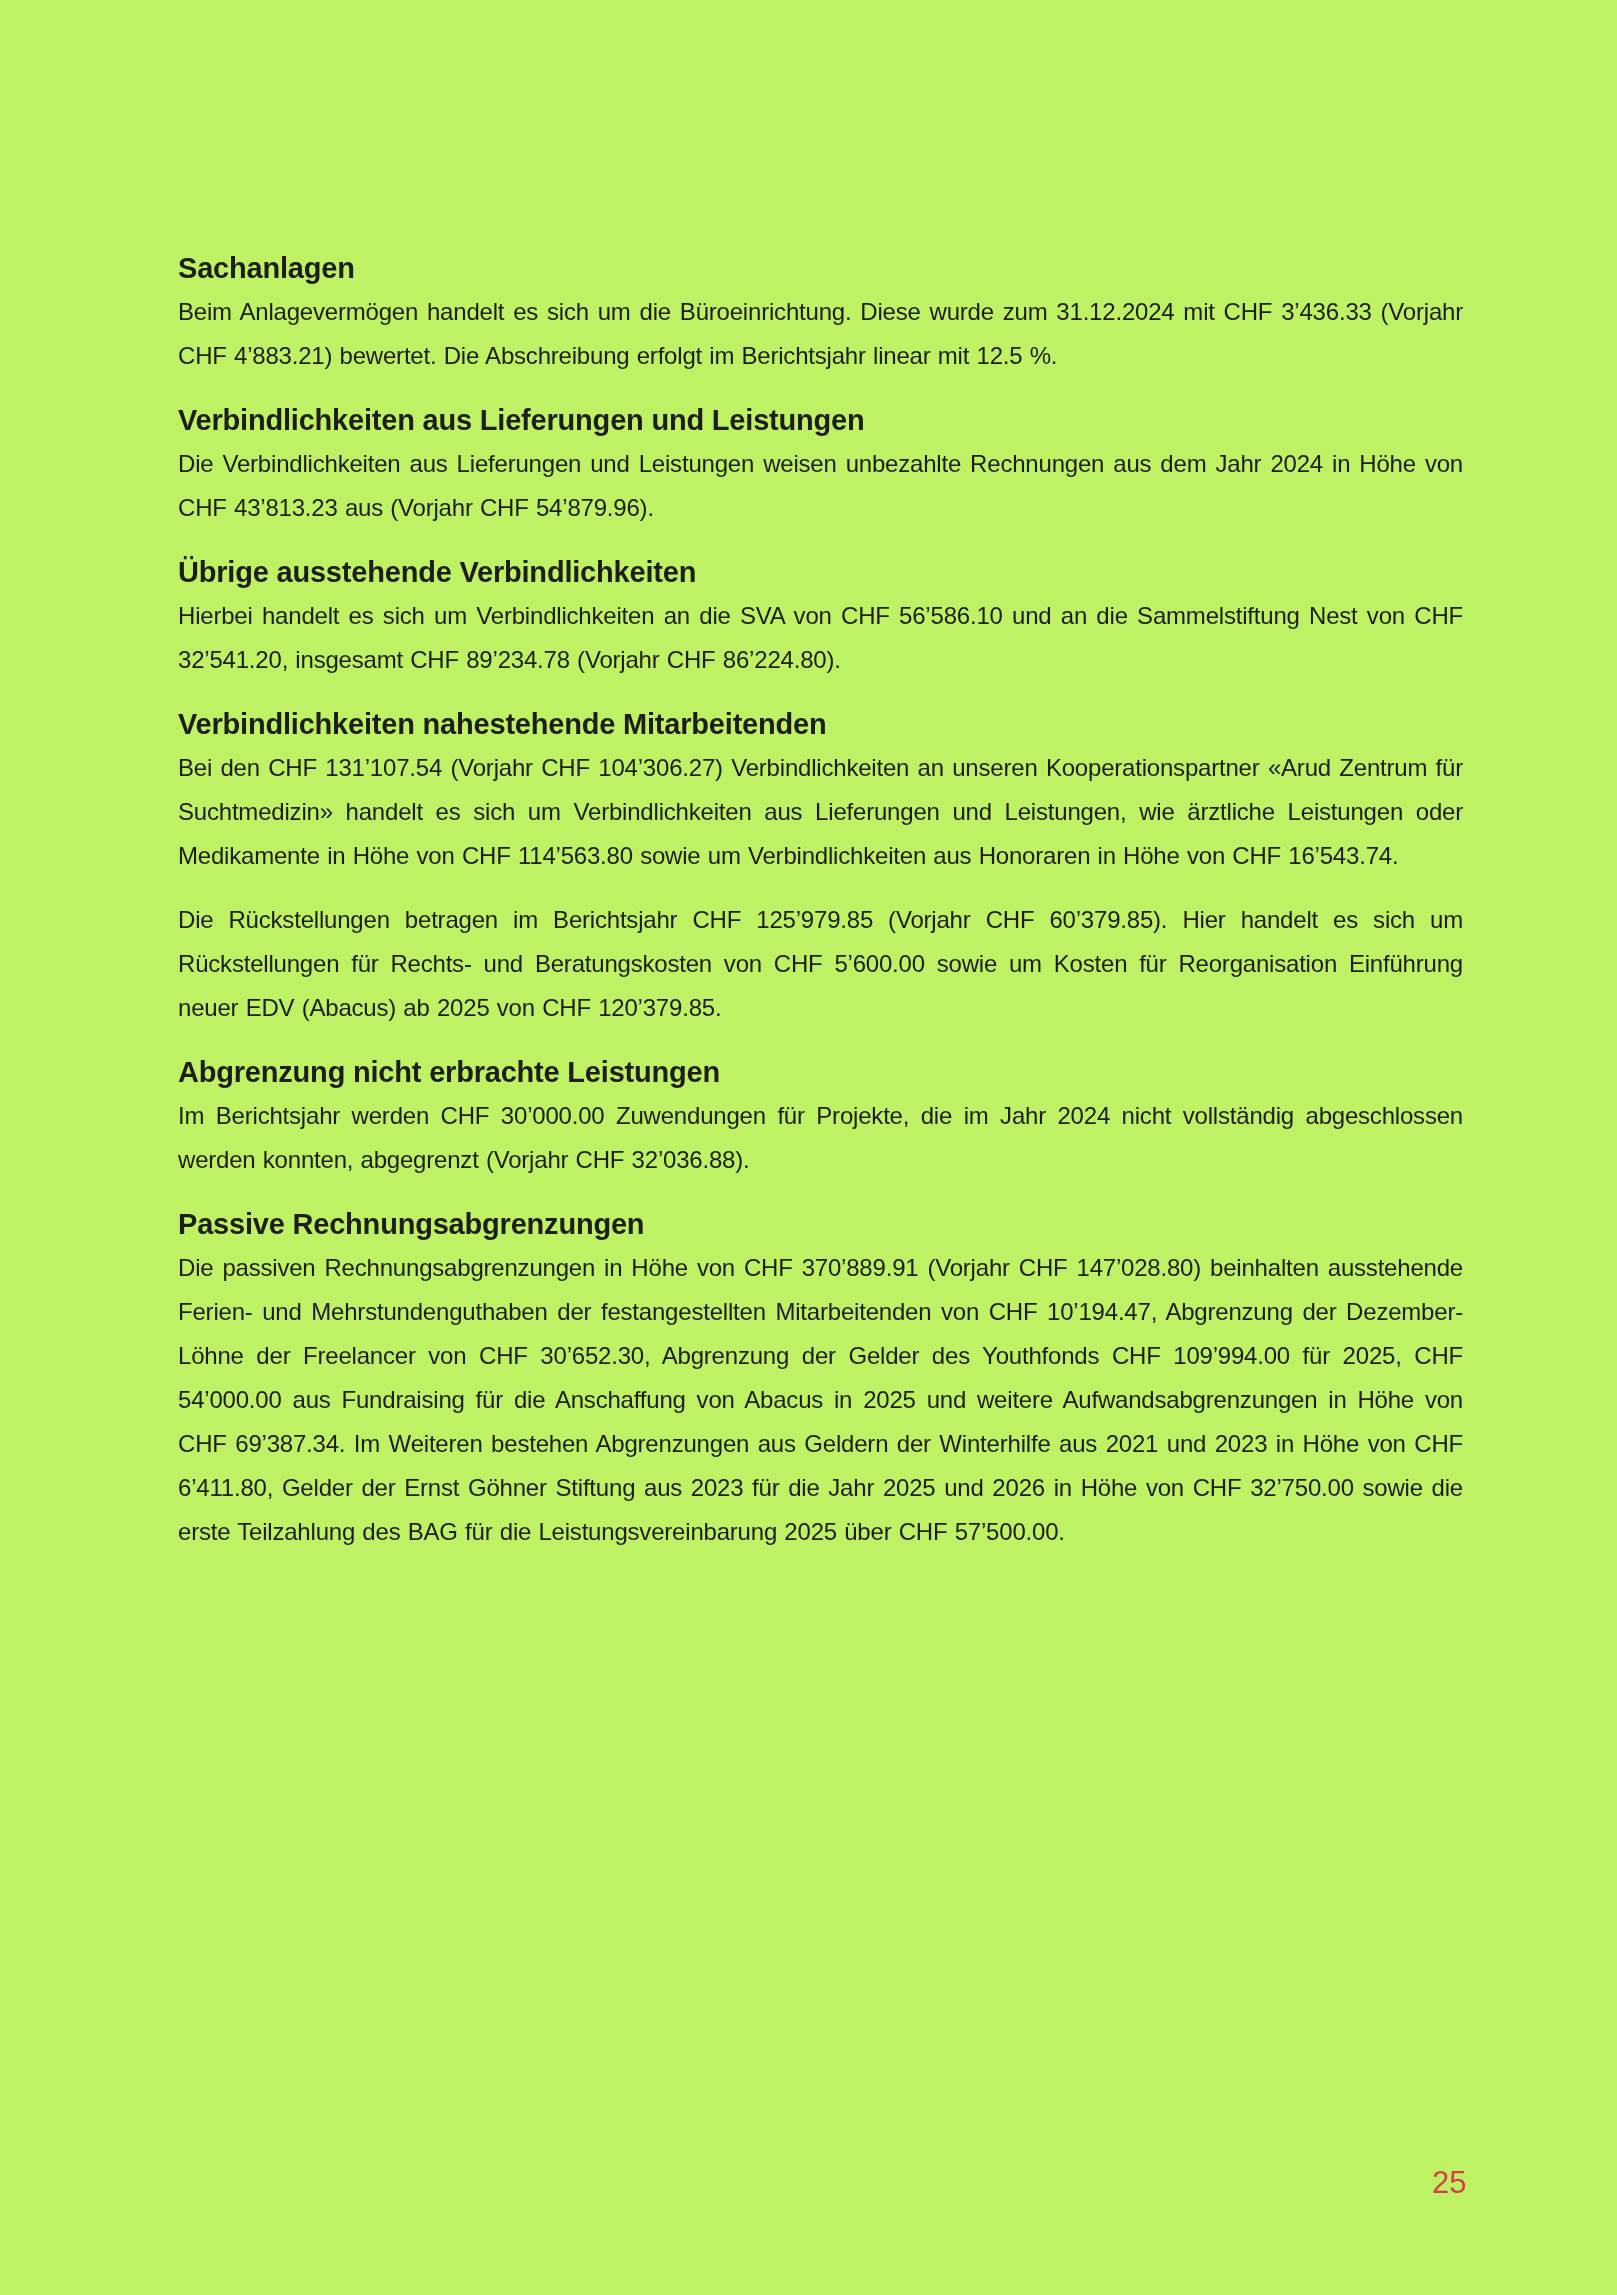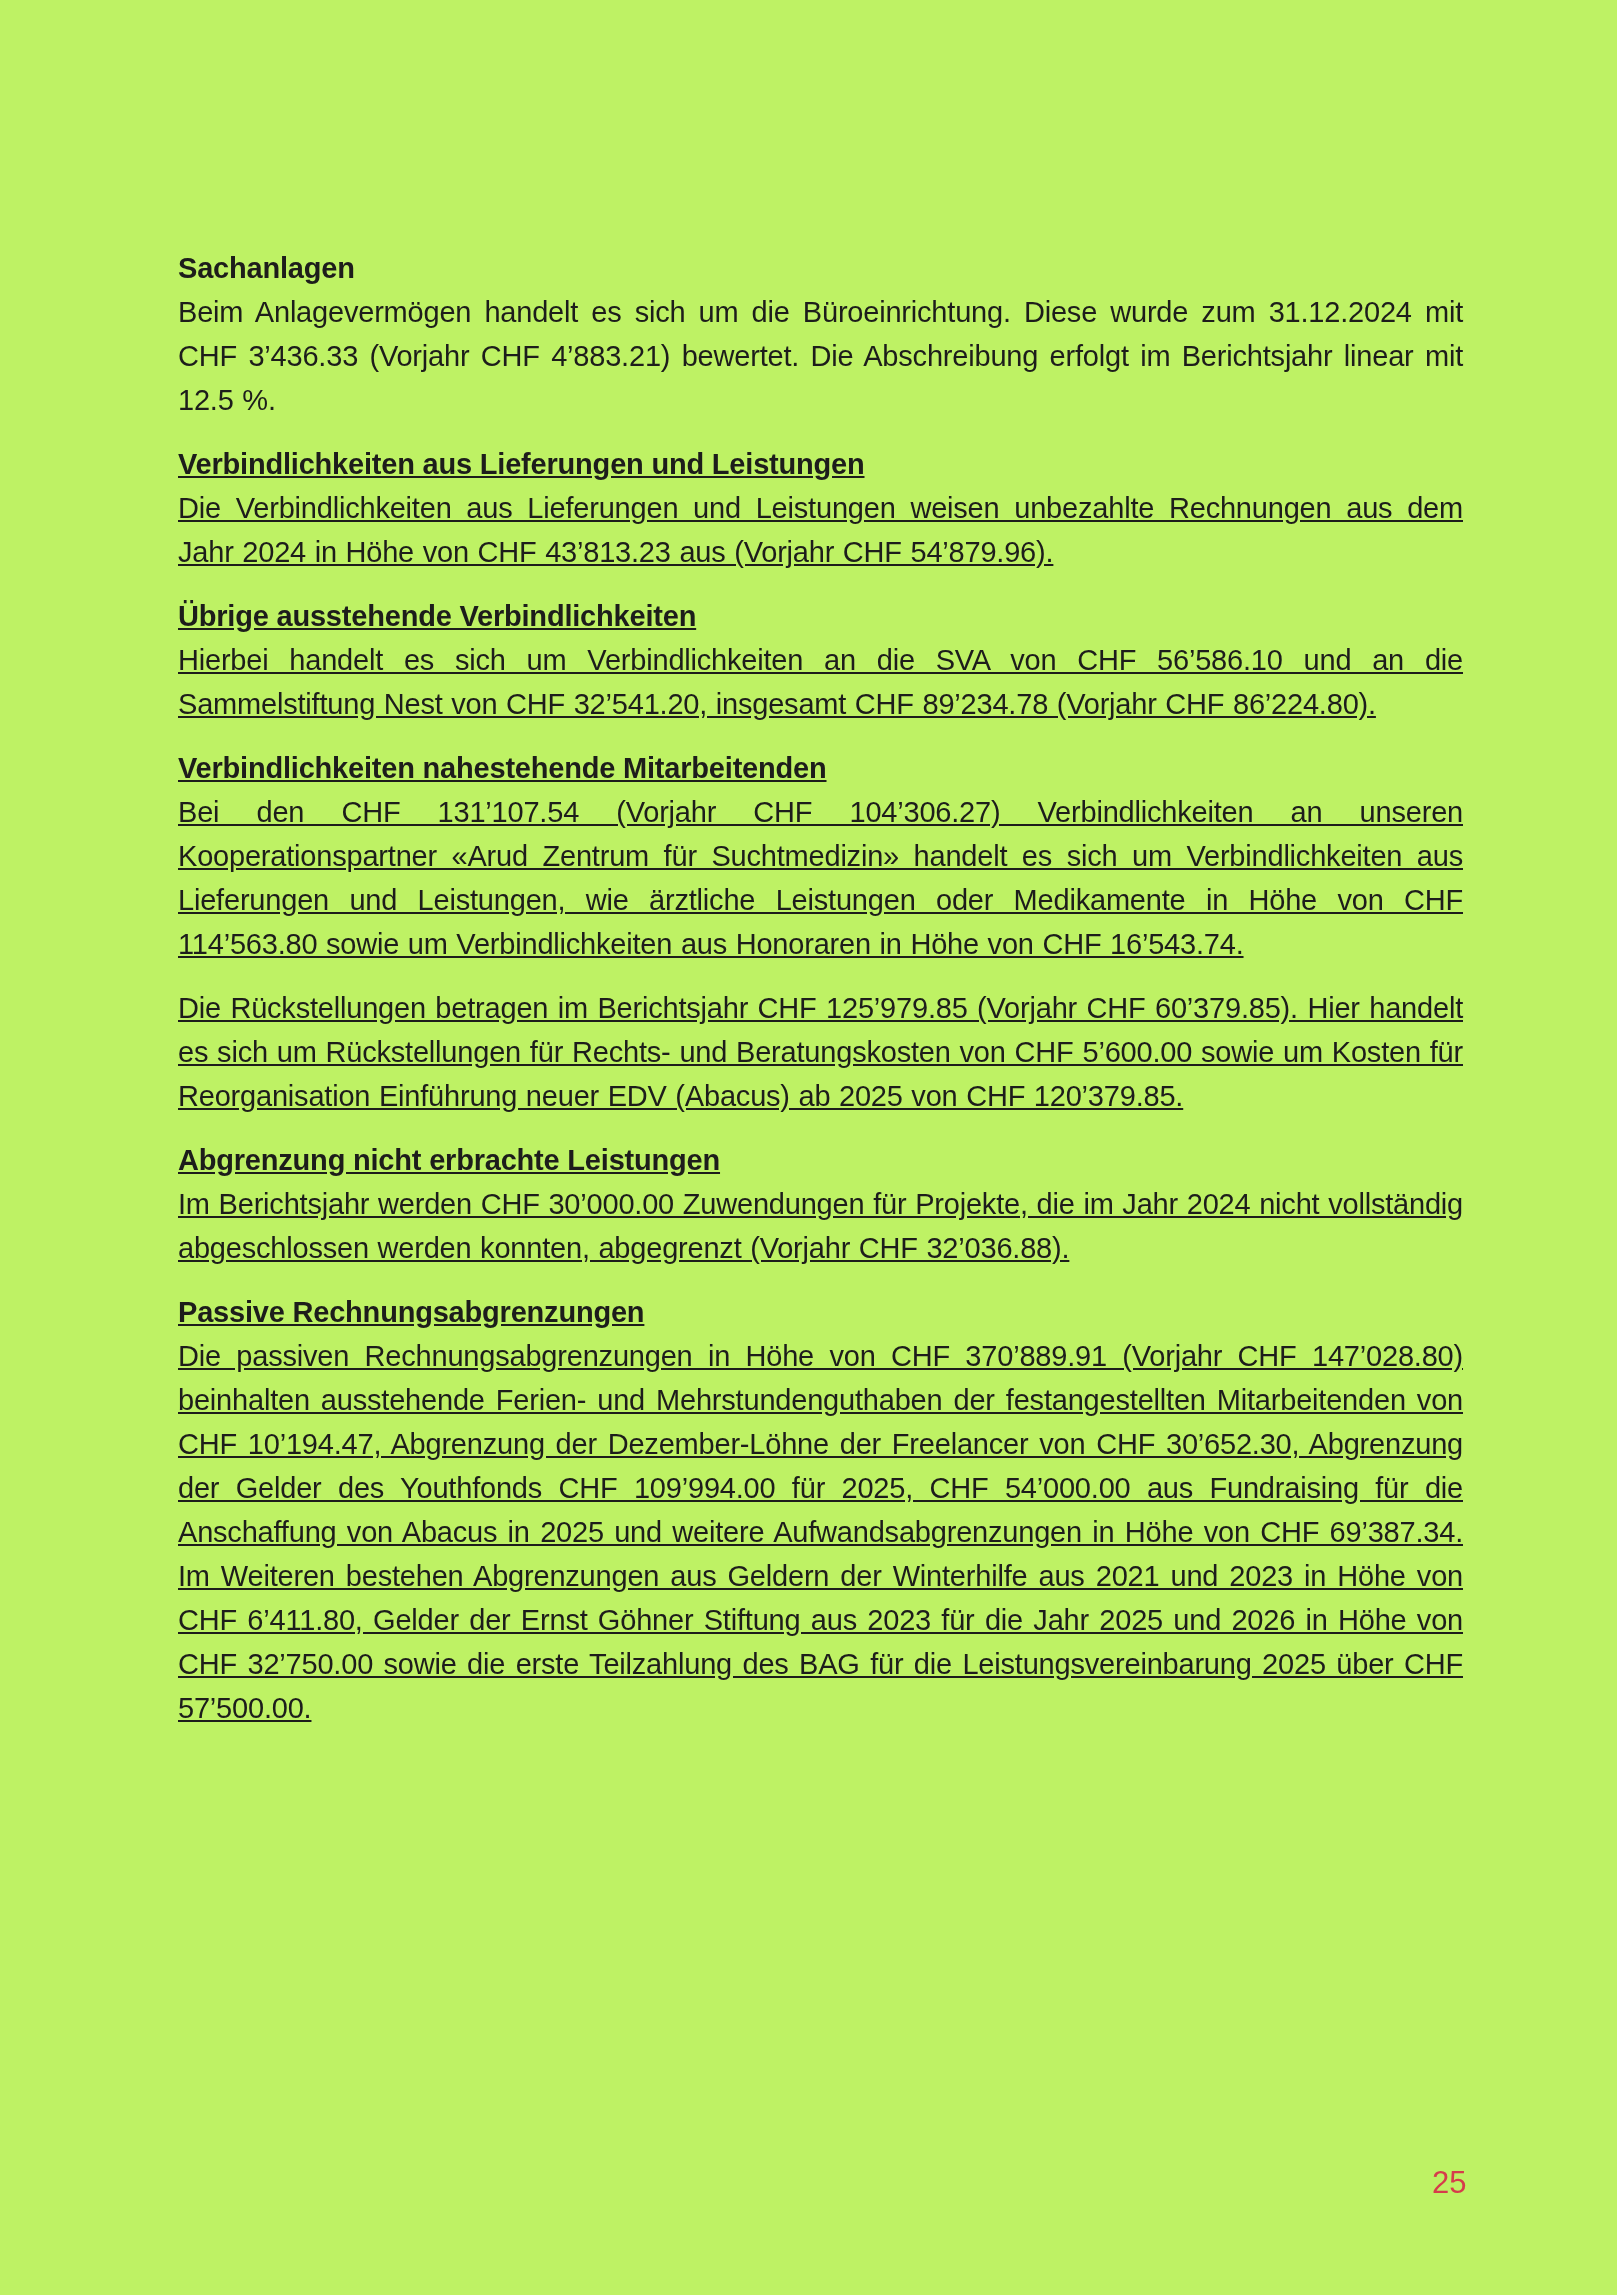--- a/index.html
+++ b/index.html
@@ -17,32 +17,31 @@
     overflow: hidden;
   }
   .content {
     position: absolute;
     left: 178px;
     top: 246px;
     width: 1285px;
   }
   .section + .section {
     margin-top: 20px;
-    text-decoration: underline;
   }
   .section h2 {
     margin: 0;
     font-size: 29px;
     line-height: 44px;
     font-weight: bold;
     letter-spacing: -0.2px;
   }
   .section p {
     margin: 0;
-    font-size: 29px;
+    font-size: 24px;
     line-height: 44px;
     text-align: justify;
     letter-spacing: -0.2px;
     word-spacing: 0.8px;
   }
   .page-number {
     position: absolute;
     left: 1432px;
     top: 2164px;
     font-size: 31px;

